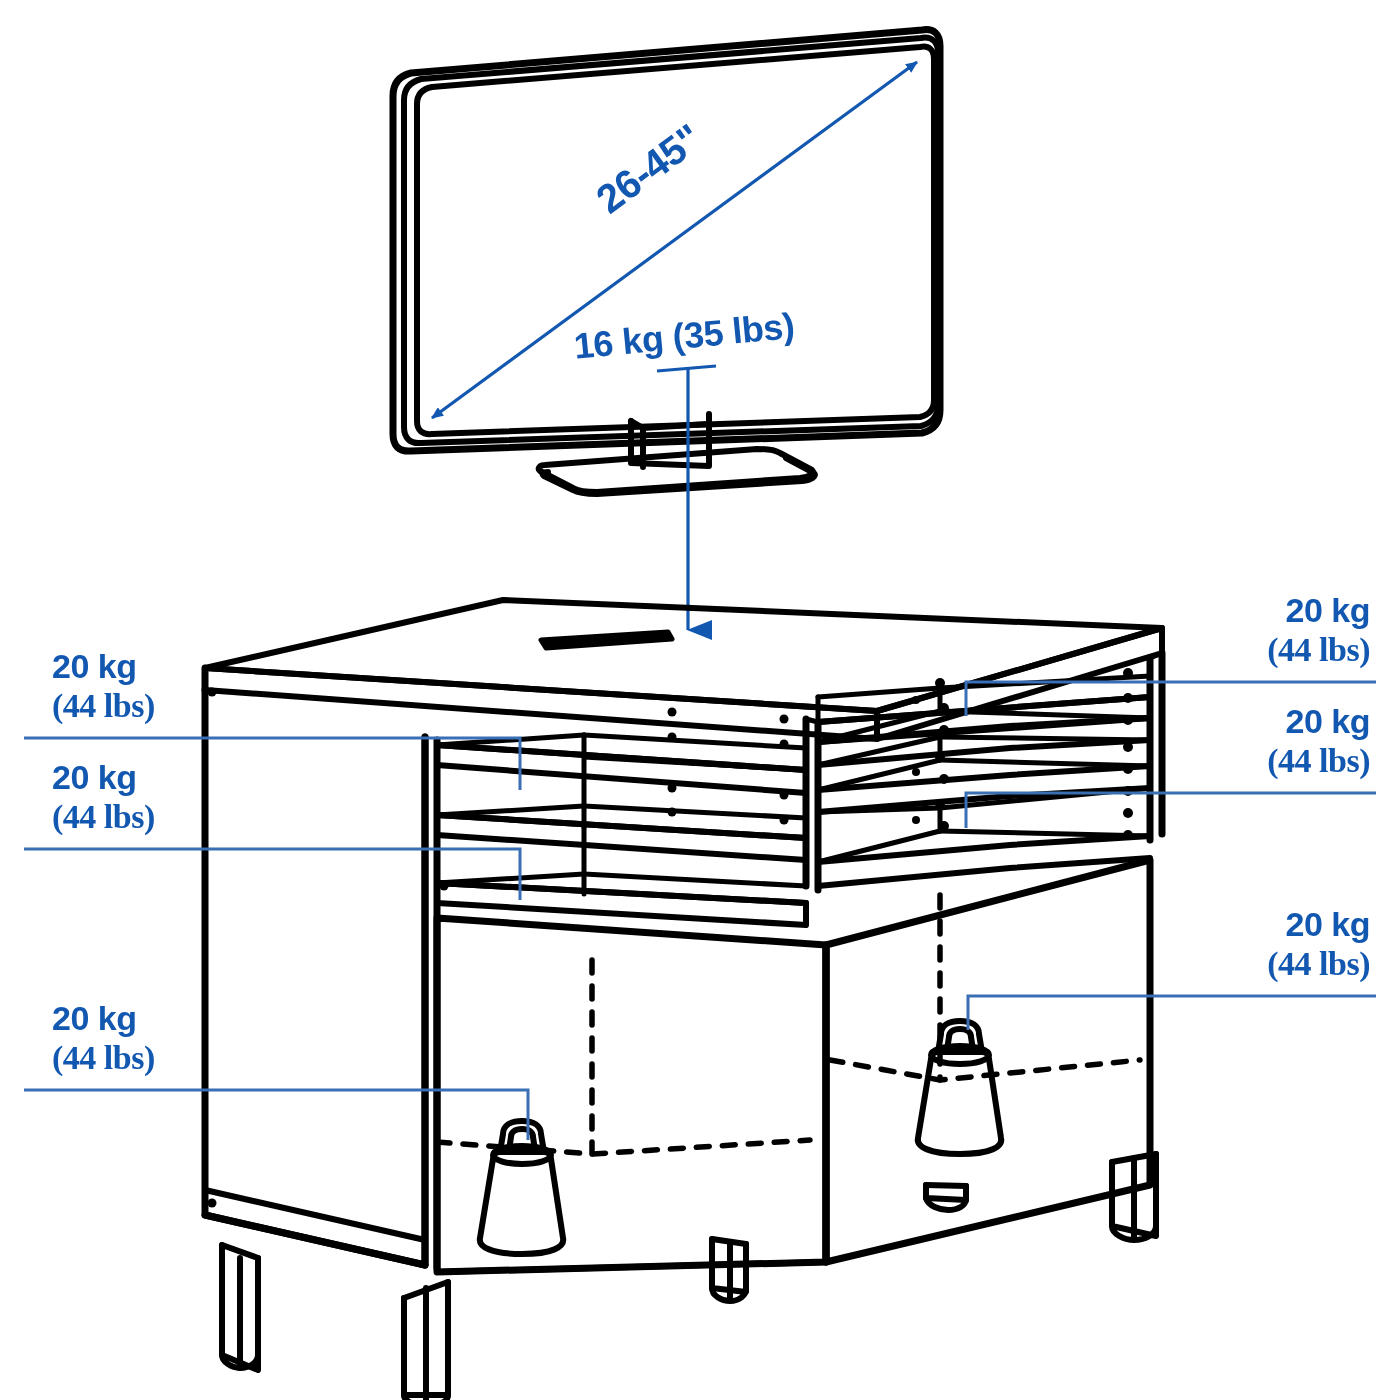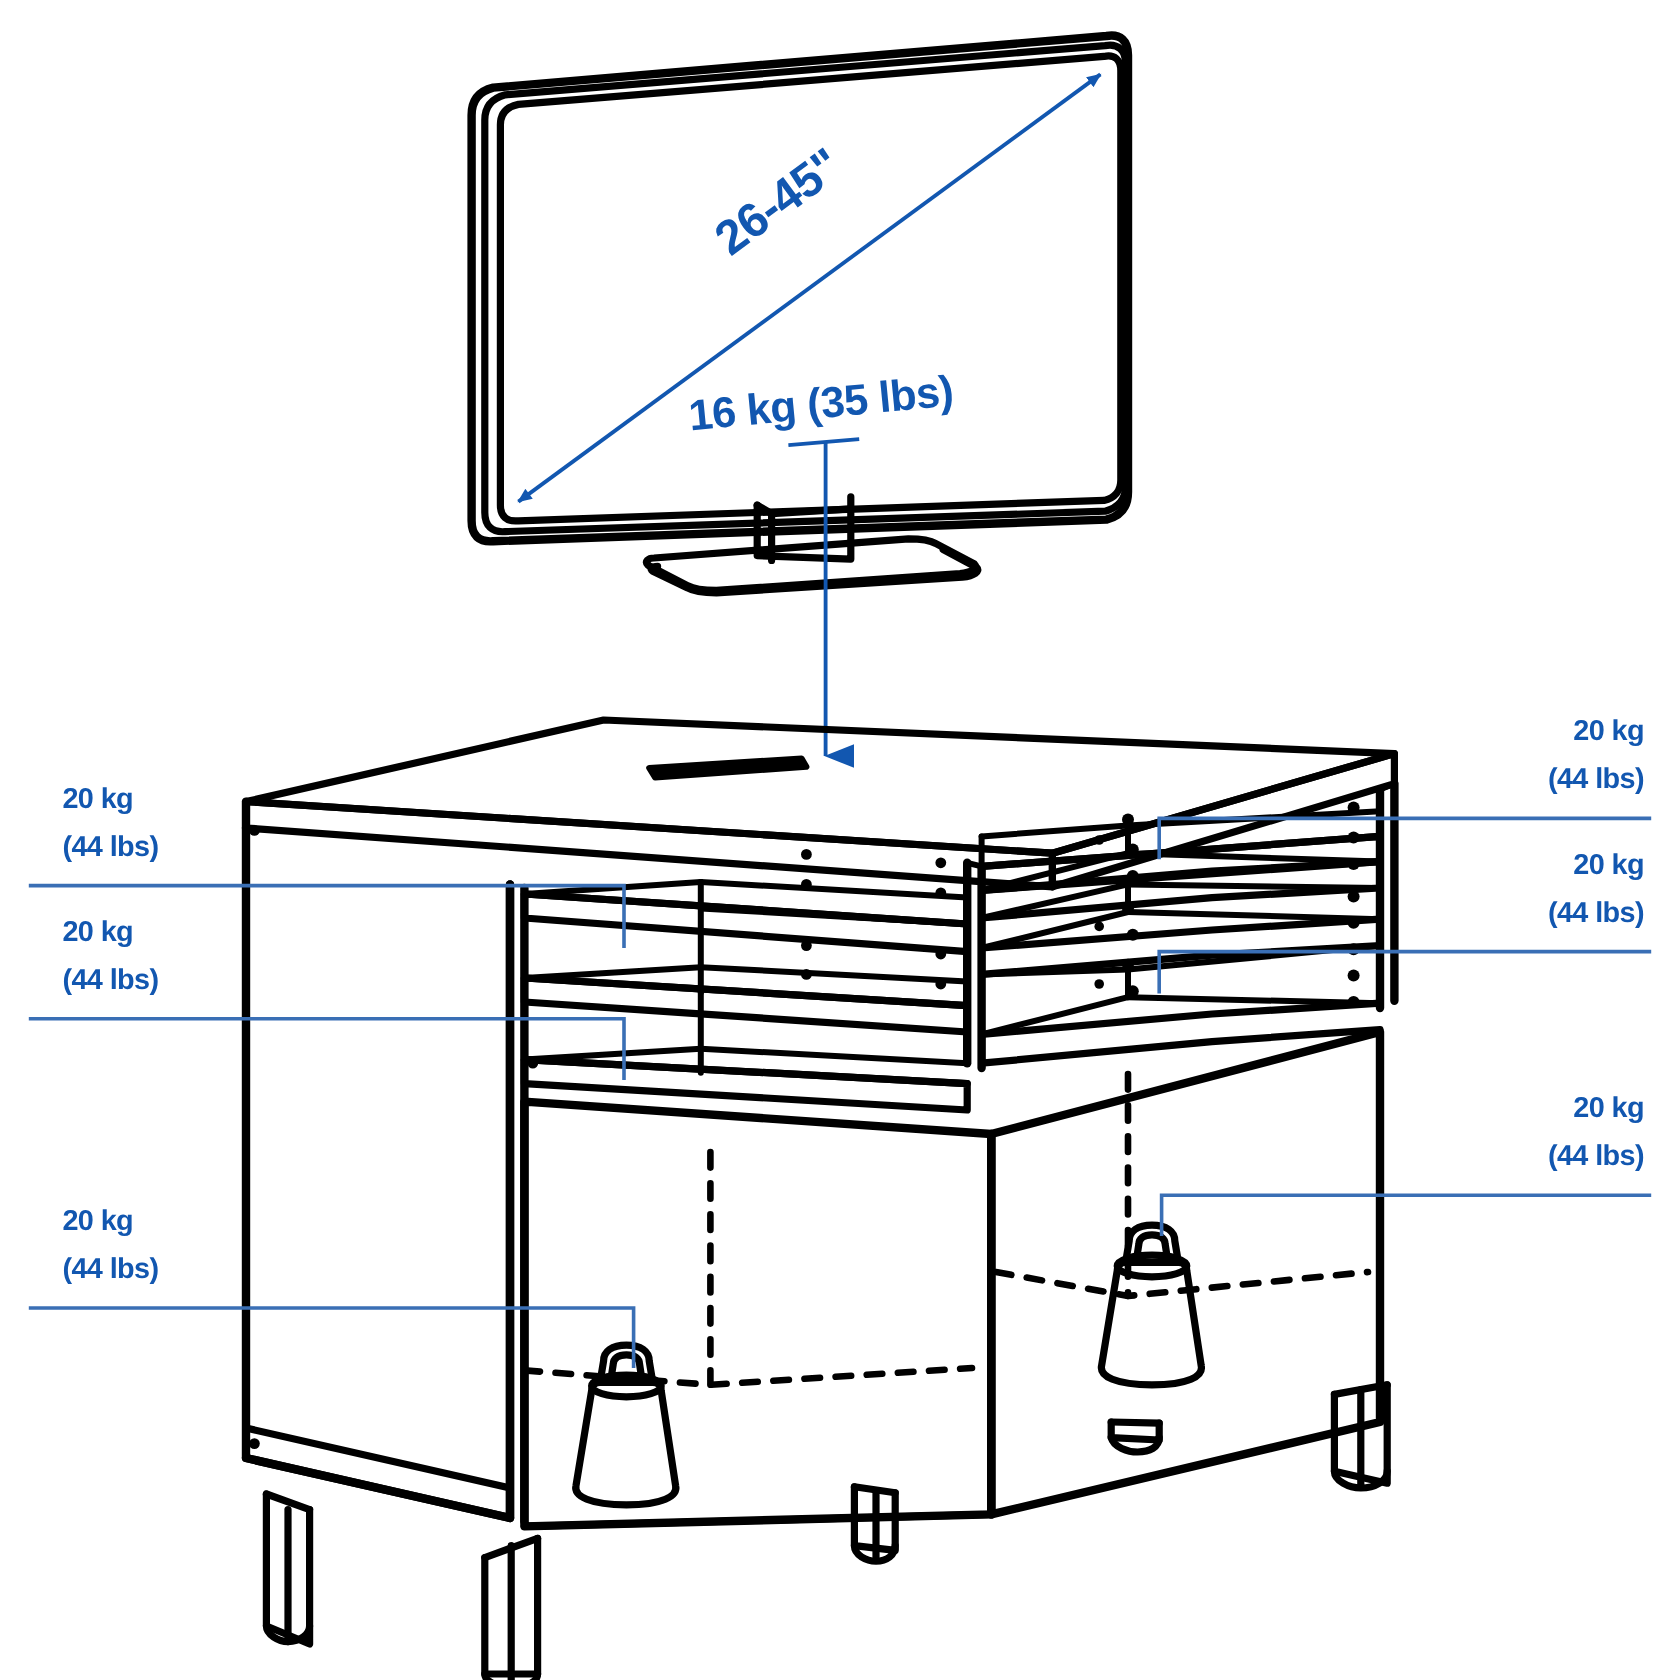--- a/index.html
+++ b/index.html
@@ -8,29 +8,29 @@
     font-family:"Liberation Sans", sans-serif;
     overflow:hidden;
     position:relative;
   }
   #stage{position:relative;width:1400px;height:1400px;background:#fff;}
   #art{position:absolute;left:0;top:0;width:1400px;height:1400px;}
   .lbl{
     position:absolute;
     color:#1257B0;
     font-weight:bold;
-    font-size:24px;
+    font-size:34px;
     line-height:40px;
     letter-spacing:-0.5px;
     white-space:nowrap;
     user-select:none;
   }
   .lbl.left{text-align:left;}
   .lbl.right{text-align:right;}
-  .lbl .l2{display:block;}
+  .lbl .l2{display:block;font-family:Liberation Serif, serif;}
   .tvlbl{
     position:absolute;
     color:#1257B0;
     font-weight:bold;
     white-space:nowrap;
     user-select:none;
   }
   #tv-diag-label{
     font-size:40px;
     left:588px;top:186px;

